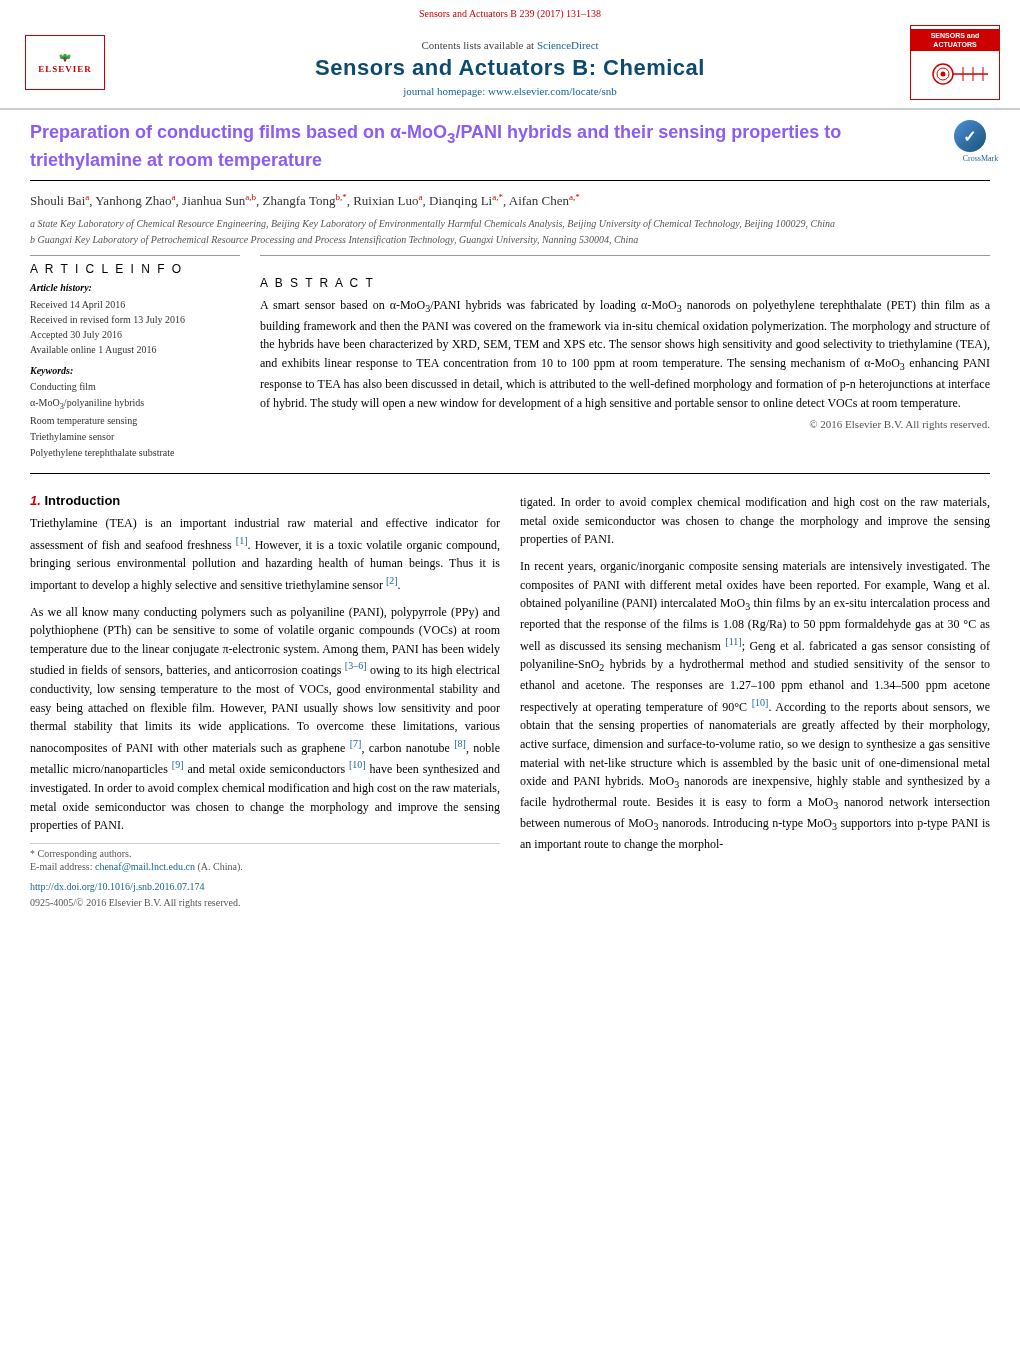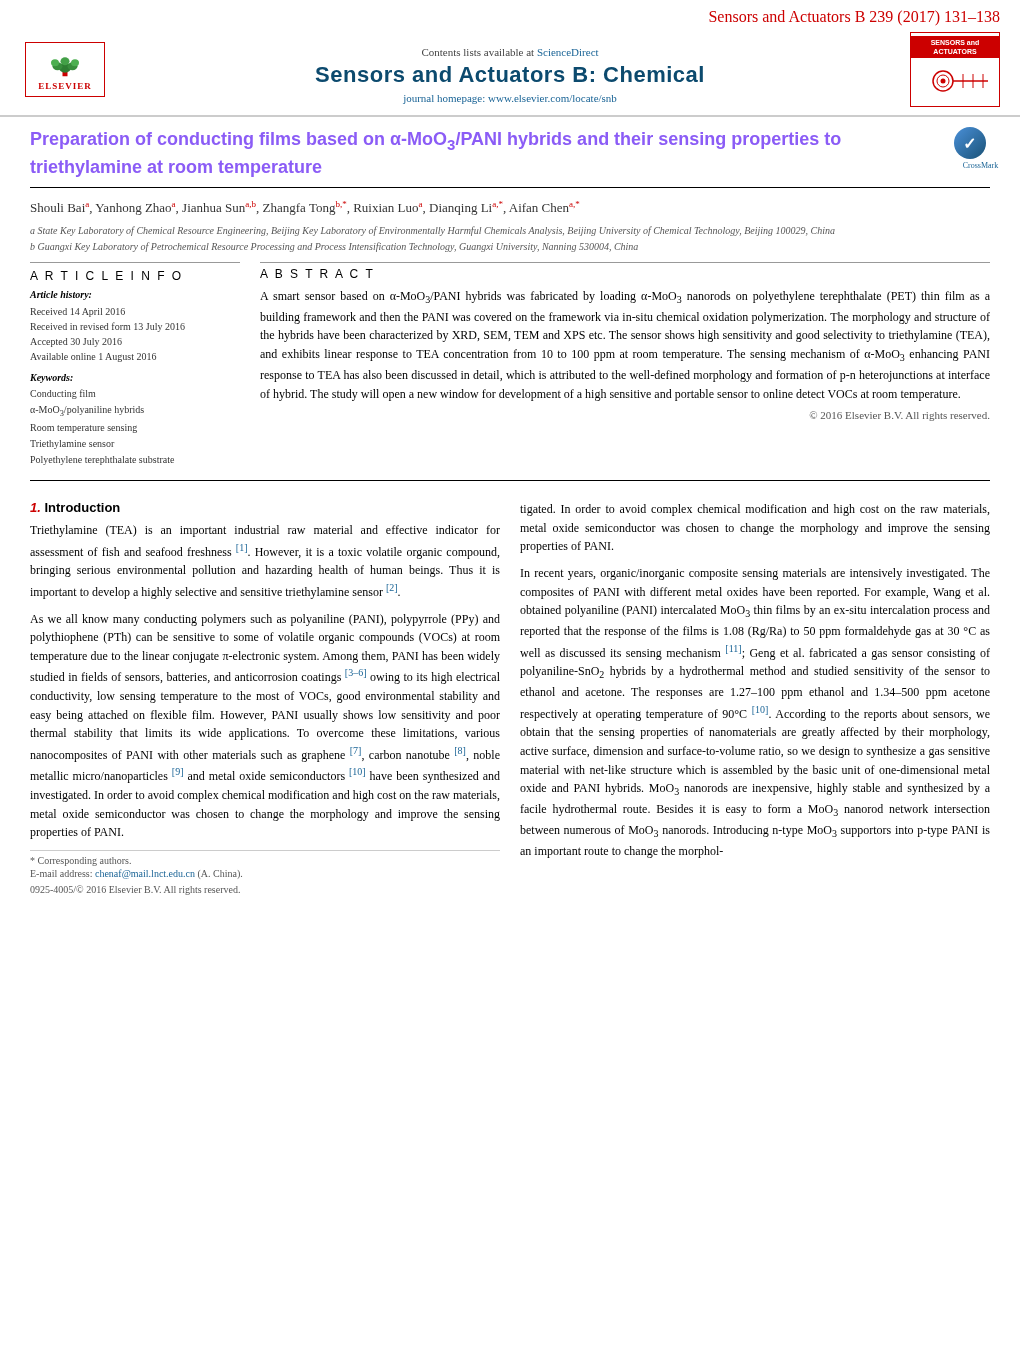--- a/index.html
+++ b/index.html
@@ -11,22 +11,22 @@
       color: #000;
       font-size: 13px;
     }
 
     
     .journal-header {
       border-bottom: 2px solid #ccc;
       padding: 8px 20px 8px 20px;
     }
     .journal-header-top {
-      text-align: right;
-      font-size: 16px;
+      text-align: center;
+      font-size: 10px;
       color: #c00;
       margin-bottom: 6px;
     }
     .journal-header-main {
       display: flex;
       align-items: center;
       justify-content: space-between;
     }
     .elsevier-logo {
       width: 90px;
@@ -35,21 +35,21 @@
       align-items: center;
     }
     .elsevier-logo-box {
       width: 80px;
       height: 55px;
       border: 1.5px solid #c00;
       display: flex;
       flex-direction: column;
       align-items: center;
       justify-content: center;
-      padding: 5px;
+      padding: 15px;
     }
     .elsevier-tree {
       width: 40px;
       height: 30px;
     }
     .elsevier-text {
       font-size: 9px;
       color: #c00;
       font-weight: bold;
       letter-spacing: 1px;
@@ -185,21 +185,21 @@
     }
     .col-left {
       width: 210px;
       flex-shrink: 0;
       border-top: 1.5px solid #999;
       padding-top: 6px;
     }
     .col-right {
       flex: 1;
       border-top: 1.5px solid #999;
-      padding-top: 4px;
+      padding-top: 20px;
     }
 
     .section-heading {
       font-family: Arial, sans-serif;
       font-size: 12px;
       letter-spacing: 2px;
       color: #000;
       text-transform: uppercase;
       margin-bottom: 6px;
     }
@@ -435,20 +435,23 @@
       <div class="footnote-section">
         <div>
           <span>* Corresponding authors.</span>
         </div>
         <div>
           <span class="footer-note">E-mail address:</span>
           <span class="footer-link">chenaf@mail.lnct.edu.cn</span>
           <span class="footer-note">(A. China).</span>
         </div>
       </div>
+      <div style="margin-top:4px;">
+        <span class="footer-link">http://dx.doi.org/10.1016/j.snb.2016.07.174</span>
+      </div>
       <div>
         <span class="footer-issn">0925-4005/© 2016 Elsevier B.V. All rights reserved.</span>
       </div>
     </div>
 
     <div class="main-col-right">
       <div class="body-text">
         tigated. In order to avoid complex chemical modification and high cost on the raw materials, metal oxide semiconductor was chosen to change the morphology and improve the sensing properties of PANI.
       </div>
       <div class="body-text">

